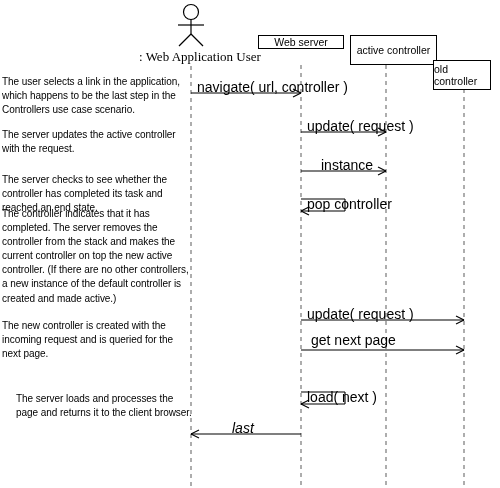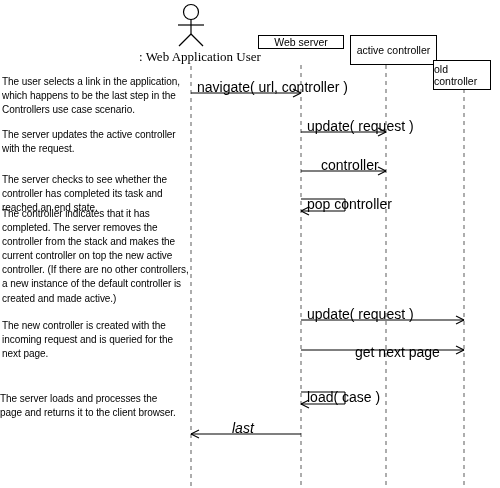--- a/index.html
+++ b/index.html
@@ -174,27 +174,27 @@
       <div class="note-text" style="left: 2px; top: 207px;">The controller indicates that it has
 completed. The server removes the
 controller from the stack and makes the
 current controller on top the new active
 controller. (If there are no other controllers,
 a new instance of the default controller is
 created and made active.)</div>
       <div class="note-text" style="left: 2px; top: 319px;">The new controller is created with the
 incoming request and is queried for the
 next page.</div>
-      <div class="note-text" style="left: 0; top: 392px;">The server loads and processes the
+      <div class="note-text" style="left: 16px; top: 392px;">The server loads and processes the
 page and returns it to the client browser.</div>
     </div>
   <div id="labels-host">
       <div class="msg-label" style="left: 197px; top: 79px;">navigate( url, controller )</div>
       <div class="msg-label" style="left: 307px; top: 118px;">update( request )</div>
-      <div class="msg-label" style="left: 321px; top: 157px;">controller</div>
+      <div class="msg-label" style="left: 321px; top: 157px;">instance</div>
       <div class="msg-label" style="left: 307px; top: 196px;">pop controller</div>
       <div class="msg-label" style="left: 307px; top: 306px;">update( request )</div>
-      <div class="msg-label" style="left: 311px; top: 344px; margin-left: 44px;">get next page</div>
-      <div class="msg-label" style="left: 307px; top: 389px;">load( case )</div>
+      <div class="msg-label" style="left: 311px; top: 332px;">get next page</div>
+      <div class="msg-label" style="left: 307px; top: 389px;">load( next )</div>
       <div class="msg-label return" style="left: 232px; top: 420px;">last</div>
     </div>
 
 </div>
 
 </body></html>

